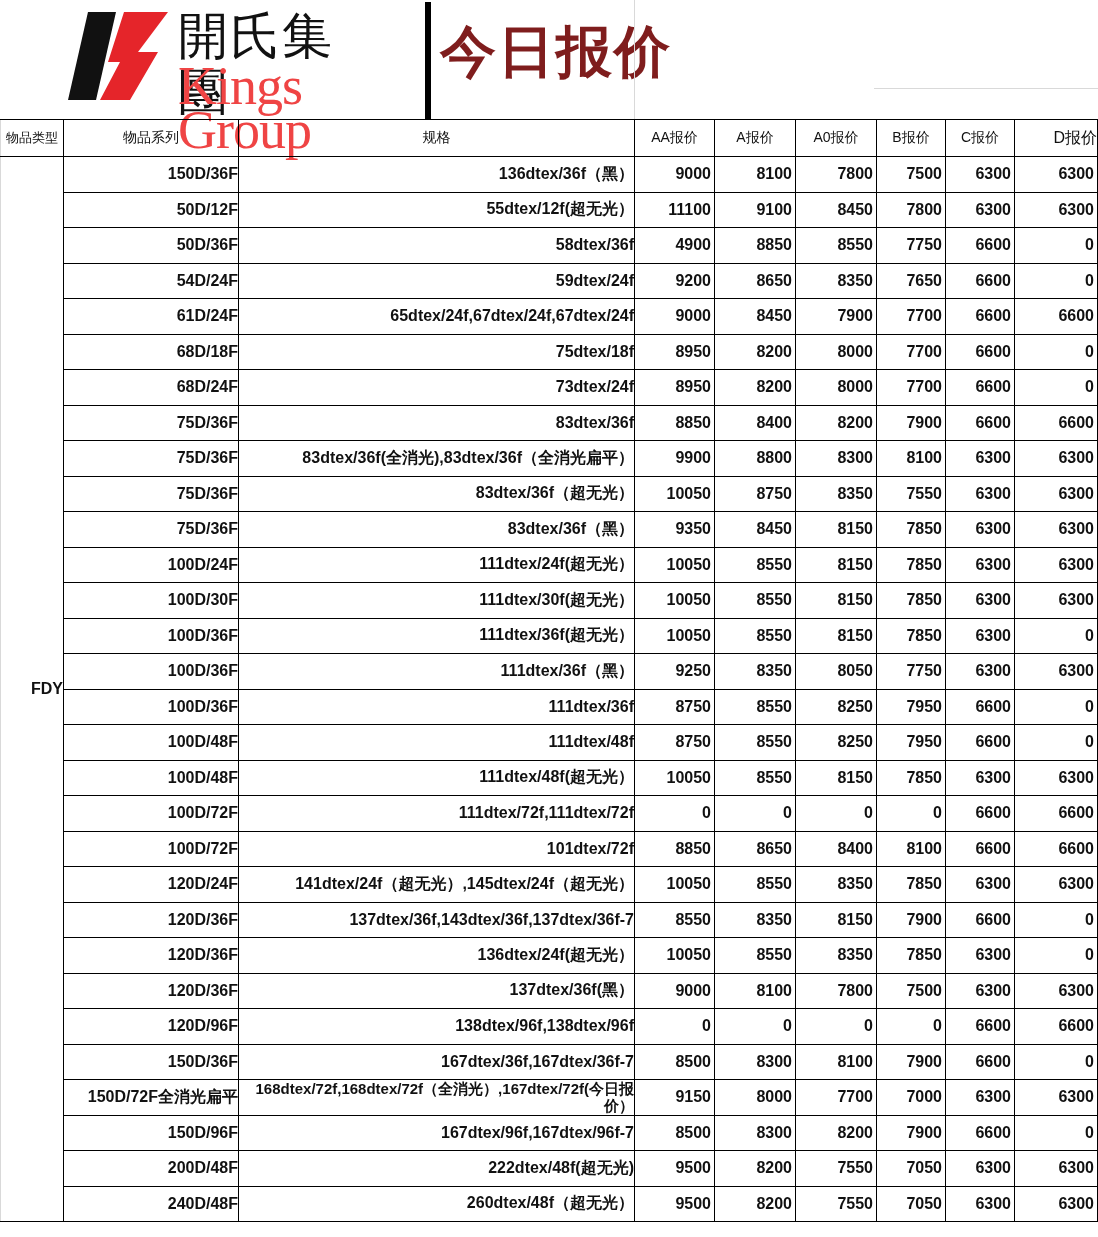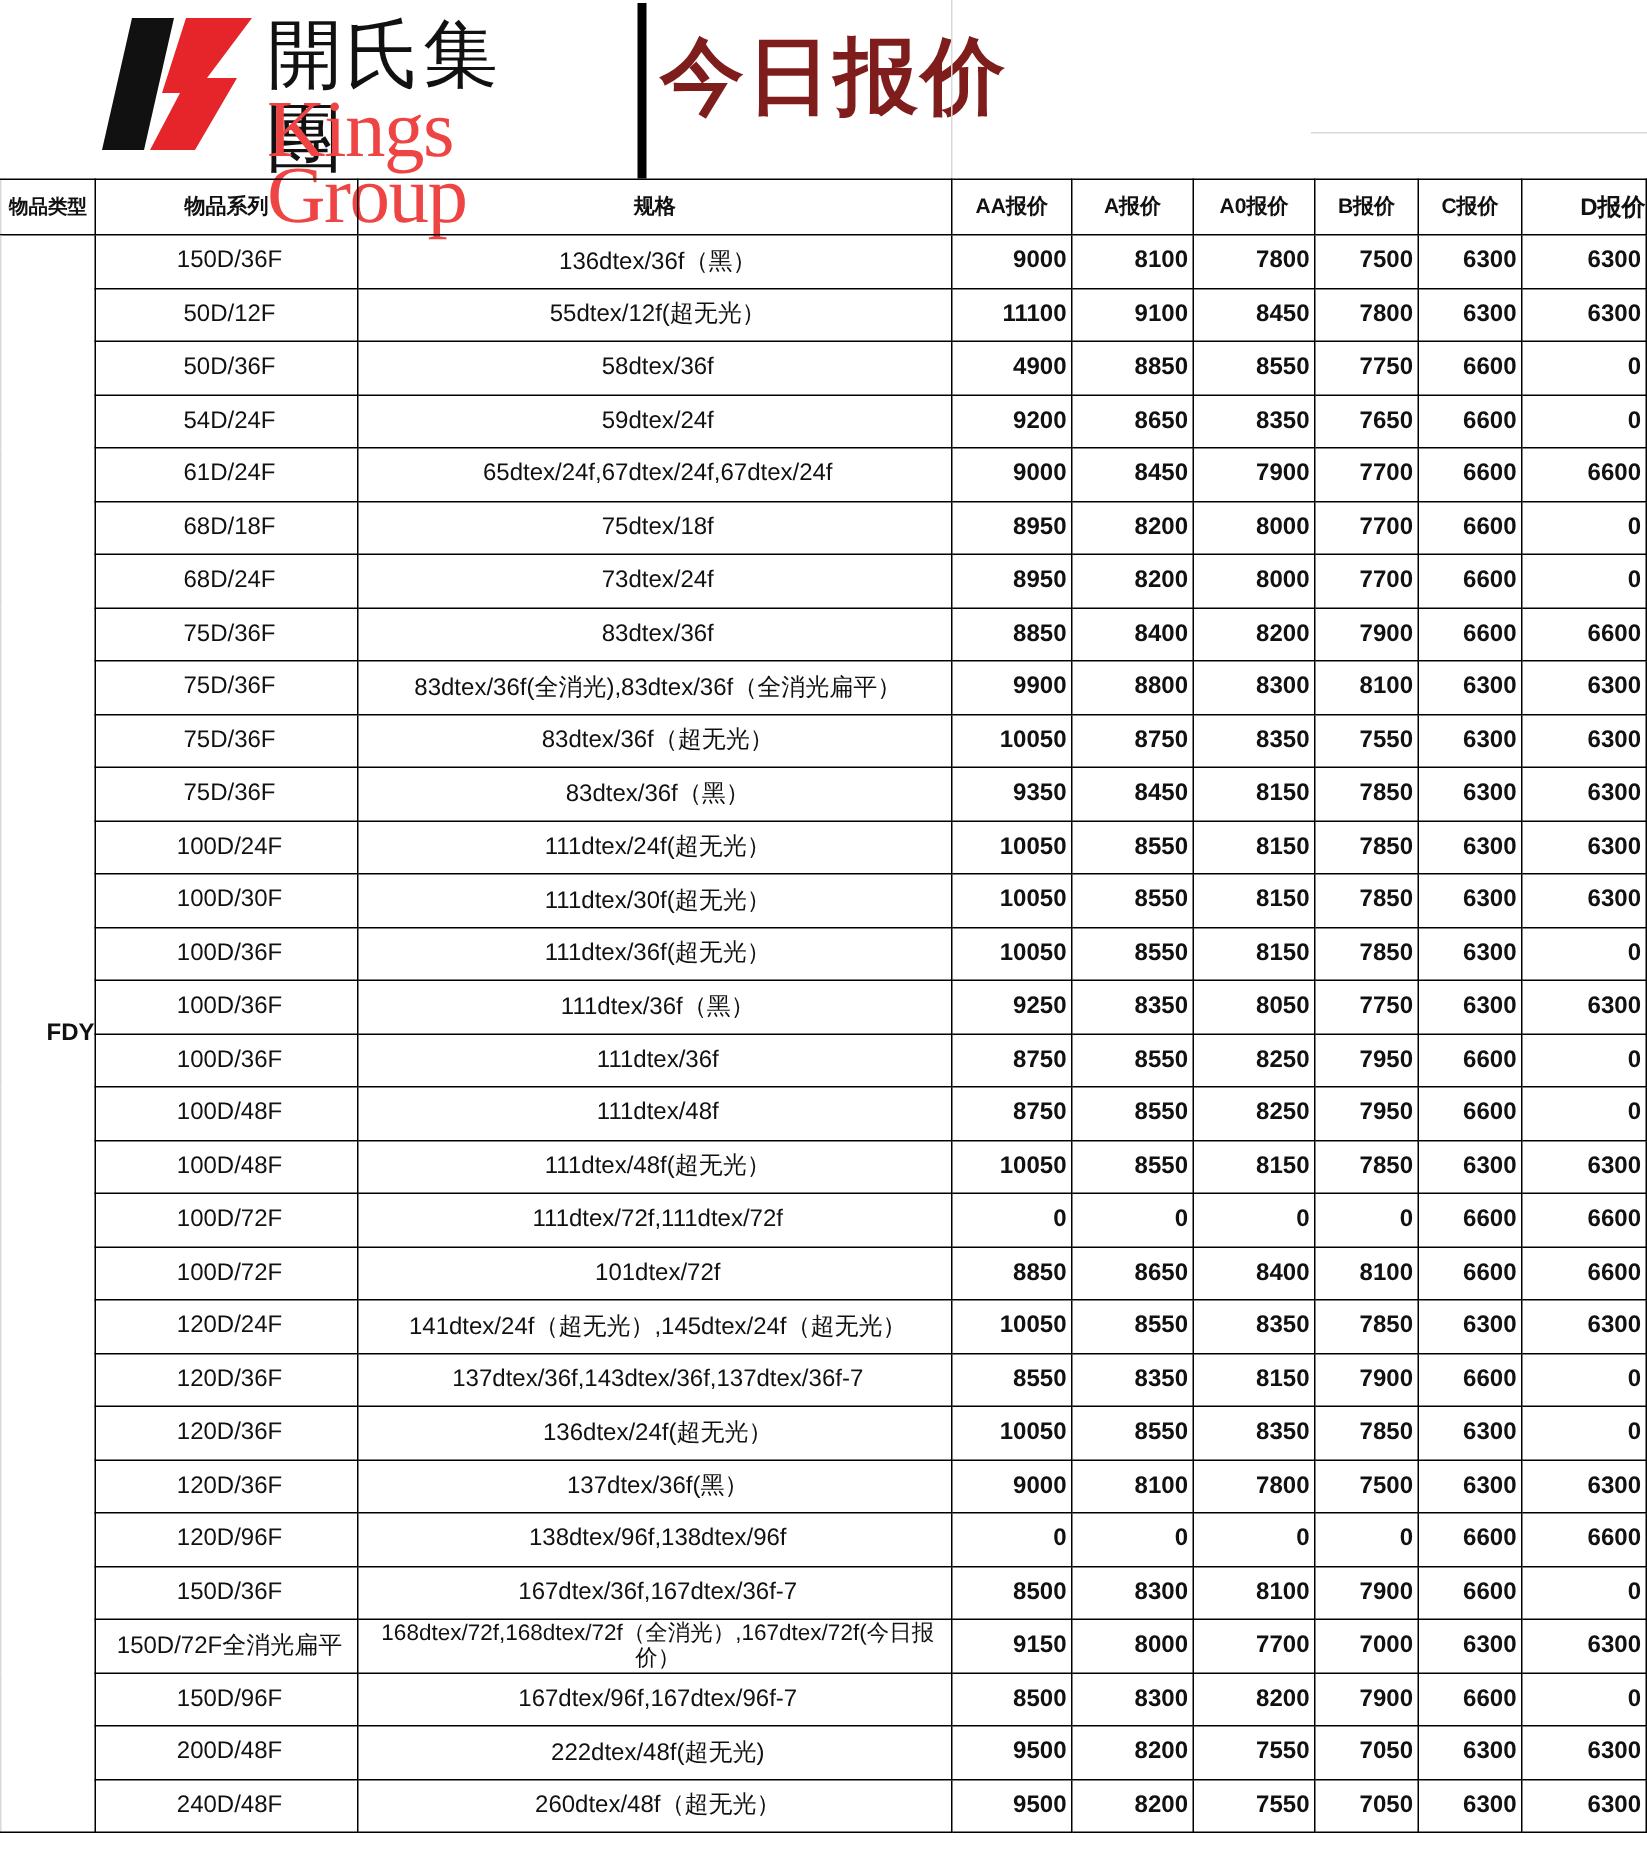--- a/index.html
+++ b/index.html
@@ -23,23 +23,23 @@
                font-family: "DejaVu Serif", "Liberation Serif", serif; font-size: 26px;
                text-align: center; line-height: 34px; color: #111; }
   .grid-line-top { position: absolute; left: 634px; top: 0; width: 1px; height: 120px; background: #d9d9d9; }
   .grid-line-h { position: absolute; left: 874px; top: 88px; width: 224px; height: 1px; background: #d9d9d9; }
 
   
   table.price-table { position: absolute; left: 0; top: 119px; border-collapse: collapse;
                       table-layout: fixed; width: 1097px; }
   table.price-table th, table.price-table td { border: 1.5px solid #000; padding: 0; overflow: hidden;
                                                 white-space: nowrap; }
-  table.price-table th { height: 36px; font-size: 14px; font-weight: bold; text-align: center; }
+  table.price-table th { height: 36px; font-size: 14px; font-weight: normal; text-align: center; }
   table.price-table td { height: 34.5px; font-size: 16px; }
-  td.series, td.spec { padding-left: 4px !important; text-align: center; }
+  td.series, td.spec { padding-left: 4px !important; text-align: right; font-weight: bold; }
   td.num { text-align: right; padding-right: 3px !important; font-weight: bold; font-size: 16.5px; }
   td.type { text-align: right; font-size: 16px; font-weight: bold; border-left: 1px solid #d9d9d9 !important; }
   td.spec.wrap { white-space: normal; line-height: 17px; font-size: 15px; }
   th.h-d { text-align: right !important; padding-right: 3px; font-size: 16px !important; }
   th.h-type { border-left: 1px solid #d9d9d9 !important; font-size: 13px !important; }
 </style>
 </head>
 <body>
 
 <div class="header">

